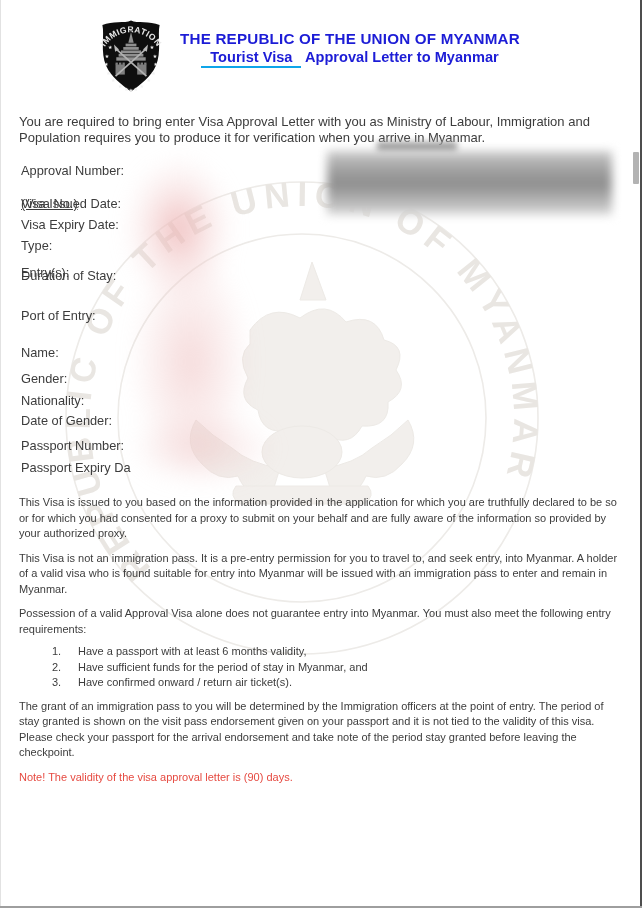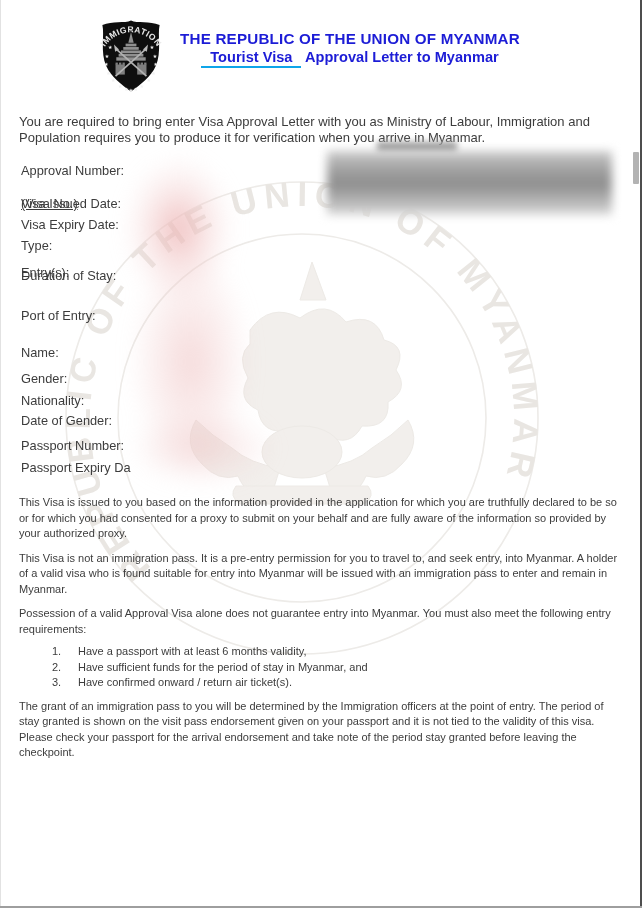--- a/index.html
+++ b/index.html
@@ -251,20 +251,21 @@
     <span class="rnum">2.</span>
     <span class="rtext">Have sufficient funds for the period of stay in Myanmar, and</span>
   </div>
 
   <div class="req">
     <span class="rnum">3.</span>
     <span class="rtext">Have confirmed onward / return air ticket(s).</span>
   </div>
 </div>
     <p>The grant of an immigration pass to you will be determined by the Immigration officers at the point of entry. The period of stay granted is shown on the visit pass endorsement given on your passport and it is not tied to the validity of this visa. Please check your passport for the arrival endorsement and take note of the period stay granted before leaving the checkpoint.</p>
+    <p class="note">Note! The validity of the visa approval letter is (90) days.</p>
   </div>
 
   <div class="blob-pink"></div>
   <div class="blob-grey-tab"></div>
   <div class="blob-grey"></div>
 
   <div class="scroll-thumb"></div>
   <div class="edge-left"></div>
   <div class="edge-right"></div>
   <div class="edge-bottom"></div>

